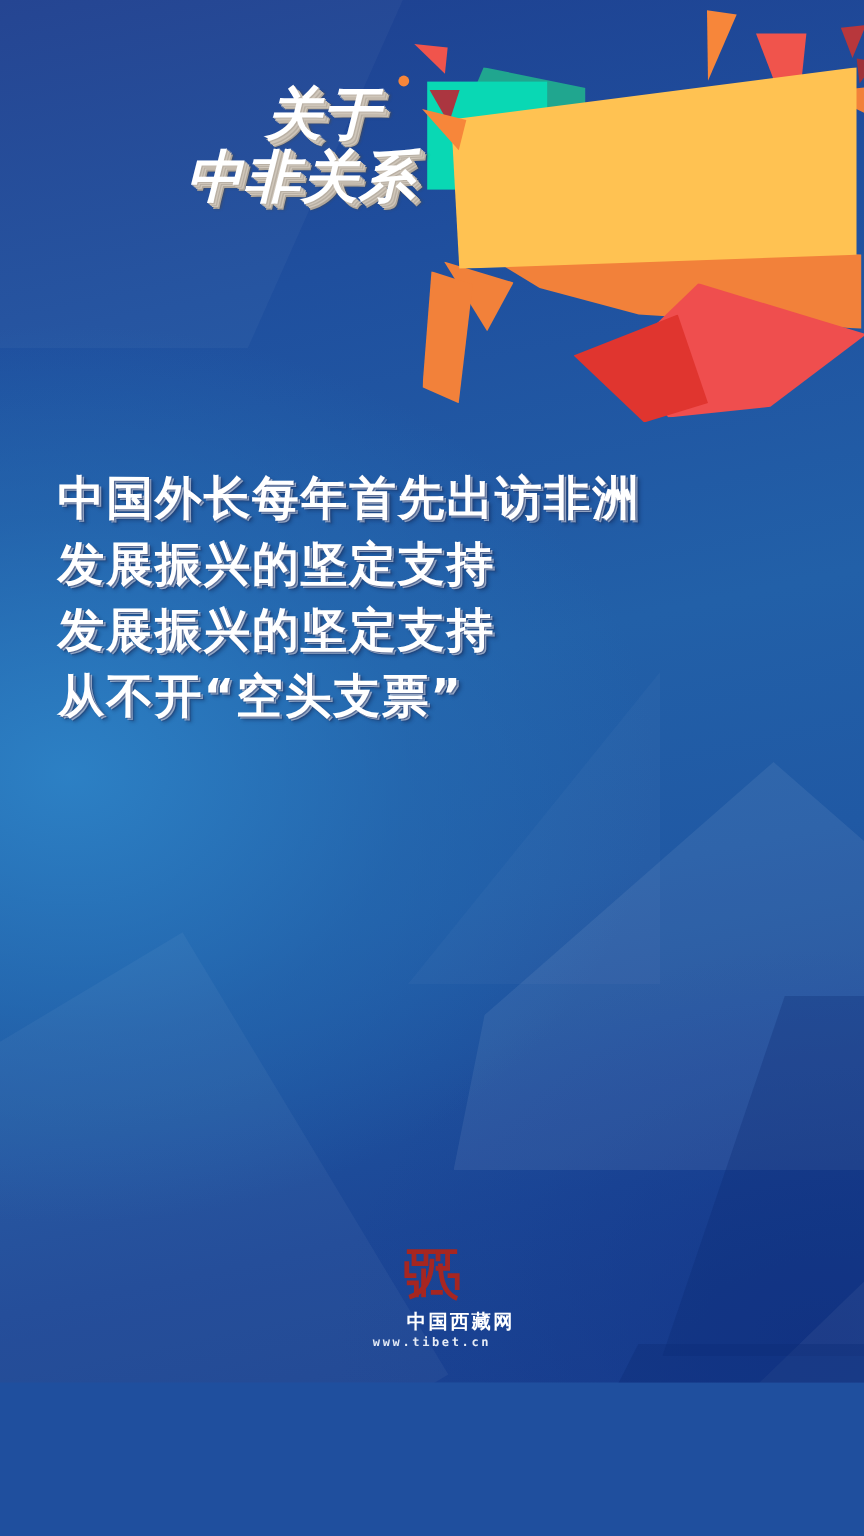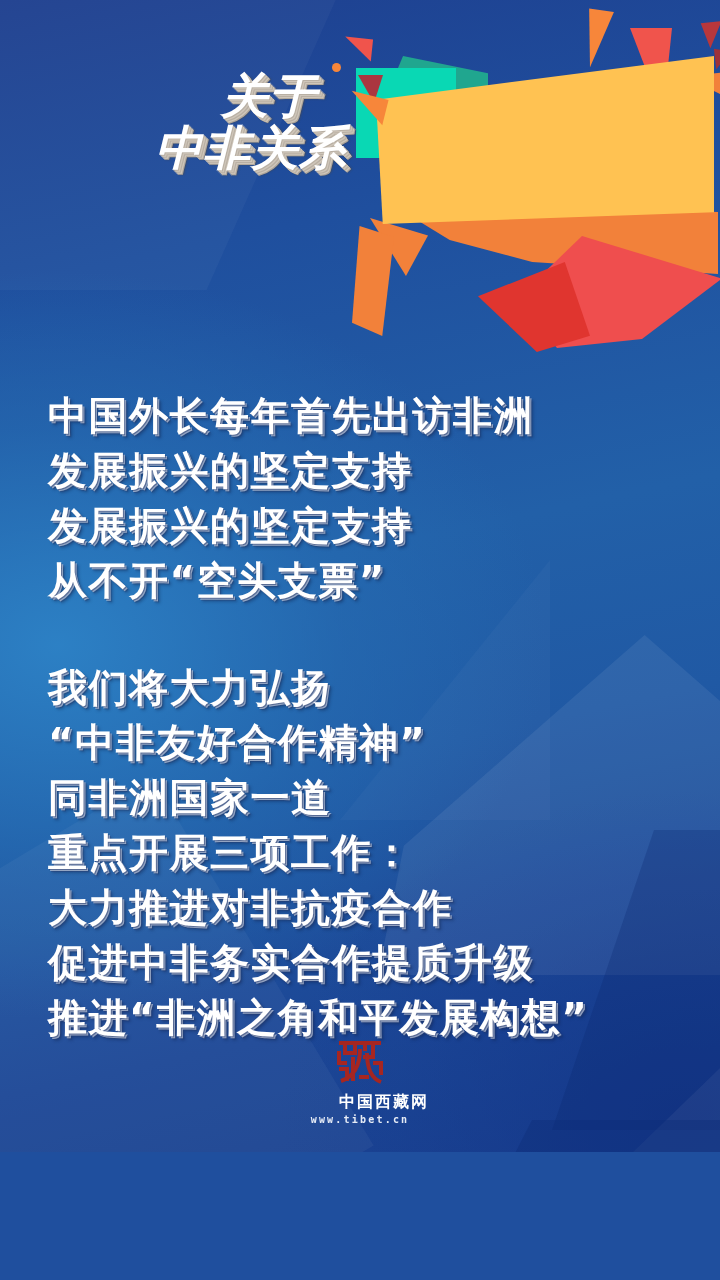--- a/index.html
+++ b/index.html
@@ -270,29 +270,20 @@
     <div class="title-line l1">关于</div>
     <div class="title-line l2">中非关系</div>
   </div>
 
   <div class="body-copy">
     <div class="para">
       <div class="line">中国外长每年首先出访非洲</div>
       <div class="line">发展振兴的坚定支持</div>
       <div class="line">发展振兴的坚定支持</div>
       <div class="line">从不开“空头支票”</div>
-    </div>
-    <div class="para">
-      <div class="line">我们将大力弘扬</div>
-      <div class="line">“中非友好合作精神”</div>
-      <div class="line">同非洲国家一道</div>
-      <div class="line">重点开展三项工作：</div>
-      <div class="line">大力推进对非抗疫合作</div>
-      <div class="line">促进中非务实合作提质升级</div>
-      <div class="line">推进“非洲之角和平发展构想”</div>
     </div>
   </div>
 
   <div class="footer">
     <div class="seal">
       <svg width="54" height="50" viewBox="0 0 54 50" aria-hidden="true">
         <g fill="none" stroke="#a62621" stroke-width="4">
           <path d="M6 6 H48"></path>
           <path d="M12 6 V16 H22 V6"></path>
           <path d="M32 6 V14"></path>

